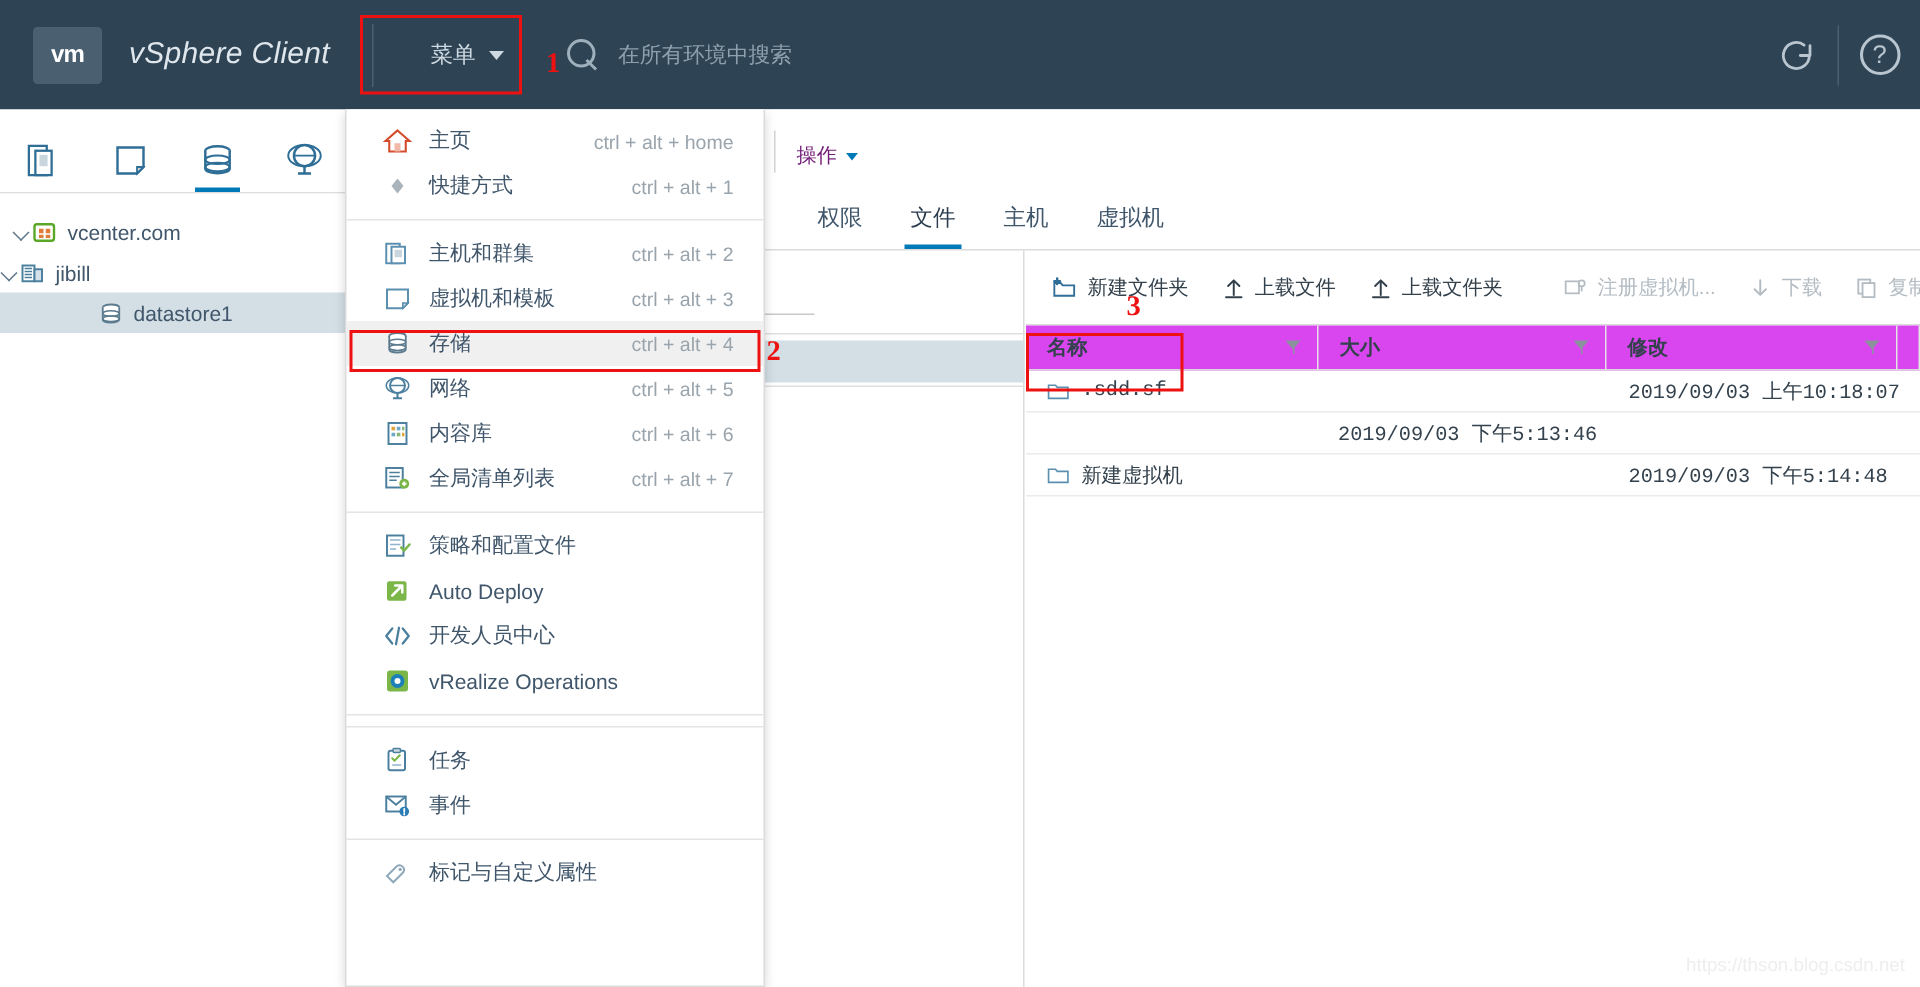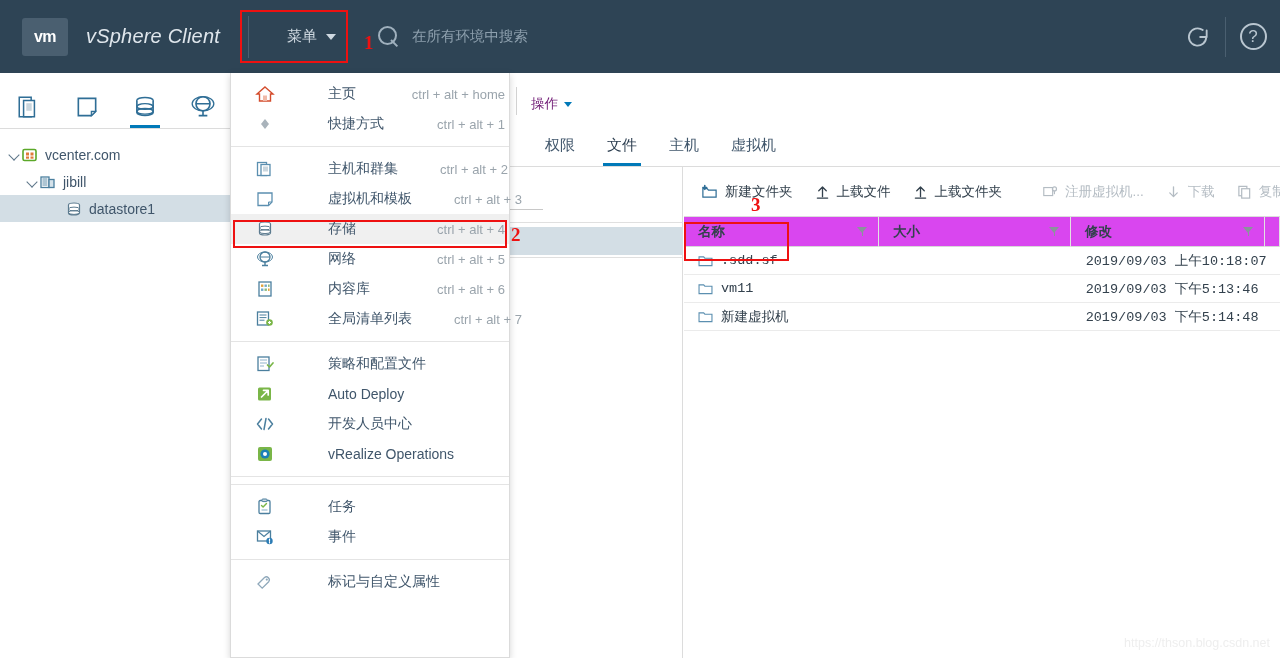--- a/index.html
+++ b/index.html
@@ -209,21 +209,21 @@
   
   .dropdown {
     position: absolute; left: 230px; top: 73px; width: 280px; height: 585px;
     background: #ffffff; border: 1px solid #dbdbdb;
     border-top: none;
     box-shadow: 0 2px 7px rgba(0,0,0,0.17);
     z-index: 40; padding-top: 6px;
   }
   .mi {
     display: flex; align-items: center; height: 30px;
-    padding: 0 4px 0 24px; cursor: pointer; font-size: 14px; color: #40566b; gap: 42px;
+    padding: 0 20px 0 24px; cursor: pointer; font-size: 14px; color: #40566b;
   }
   .mi.hl { background: #f0f0f0; }
   .mi-ico { width: 20px; height: 18px; flex: none; margin-right: 11px; }
   .mi-label { white-space: nowrap; }
   .mi-kbd {
     margin-left: auto; color: #9aa4ac; font-size: 13px; white-space: nowrap;
   }
   .mdiv { height: 1px; background: #e4e4e4; margin: 7px 0; }
 
   
@@ -312,21 +312,21 @@
       <svg class="t-ico" viewBox="0 0 18 16">
         <rect x="2" y="2.5" width="13" height="11" rx="1.6" fill="#ffffff" stroke="#5ba829" stroke-width="1.6"></rect>
         <rect x="5" y="5.5" width="3" height="3" fill="#e07b39"></rect>
         <rect x="9.5" y="5.5" width="3" height="3" fill="#e07b39"></rect>
         <rect x="5" y="9.5" width="3" height="2.2" fill="#e07b39"></rect>
         <rect x="9.5" y="9.5" width="3" height="2.2" fill="#e07b39"></rect>
       </svg>
       <span>vcenter.com</span>
     </div>
 
-    <div class="tree-row" style="padding-left:26px;">
+    <div class="tree-row" style="">
       <span class="tw open"></span>
       <svg class="t-ico" viewBox="0 0 18 16">
         <rect x="2" y="3" width="8" height="10.5" fill="#ffffff" stroke="#4b7f9e" stroke-width="1.3"></rect>
         <rect x="10" y="5.5" width="5" height="8" fill="#d5e2ea" stroke="#4b7f9e" stroke-width="1.3"></rect>
         <path d="M3.4 5 h5 M3.4 7 h5 M3.4 9 h5 M3.4 11 h5" stroke="#4b7f9e" stroke-width="0.9"></path>
       </svg>
       <span>jibill</span>
     </div>
 
     <div class="tree-row sel" style="padding-left:52px;">
@@ -443,26 +443,20 @@
               <path d="M1 2 h5 l1.3 1.5 H15 v8 H1 z" fill="#ffffff" stroke="#5b8fb0" stroke-width="1.2"></path>
             </svg>
             <span>.sdd.sf</span>
           </div>
           <div class="cell col-size"></div>
           <div class="cell col-mod">2019/09/03 上午10:18:07</div>
           <div class="cell col-type"></div>
         </div>
 
         <div class="row">
-          <div class="cell col-name">
-            <svg class="folder-ico" viewBox="0 0 16 13">
-              <path d="M1 2 h5 l1.3 1.5 H15 v8 H1 z" fill="#ffffff" stroke="#5b8fb0" stroke-width="1.2"></path>
-            </svg>
-            <span>vm11</span>
-          </div>
           <div class="cell col-size"></div>
           <div class="cell col-mod">2019/09/03 下午5:13:46</div>
           <div class="cell col-type"></div>
         </div>
 
         <div class="row">
           <div class="cell col-name">
             <svg class="folder-ico" viewBox="0 0 16 13">
               <path d="M1 2 h5 l1.3 1.5 H15 v8 H1 z" fill="#ffffff" stroke="#5b8fb0" stroke-width="1.2"></path>
             </svg>

